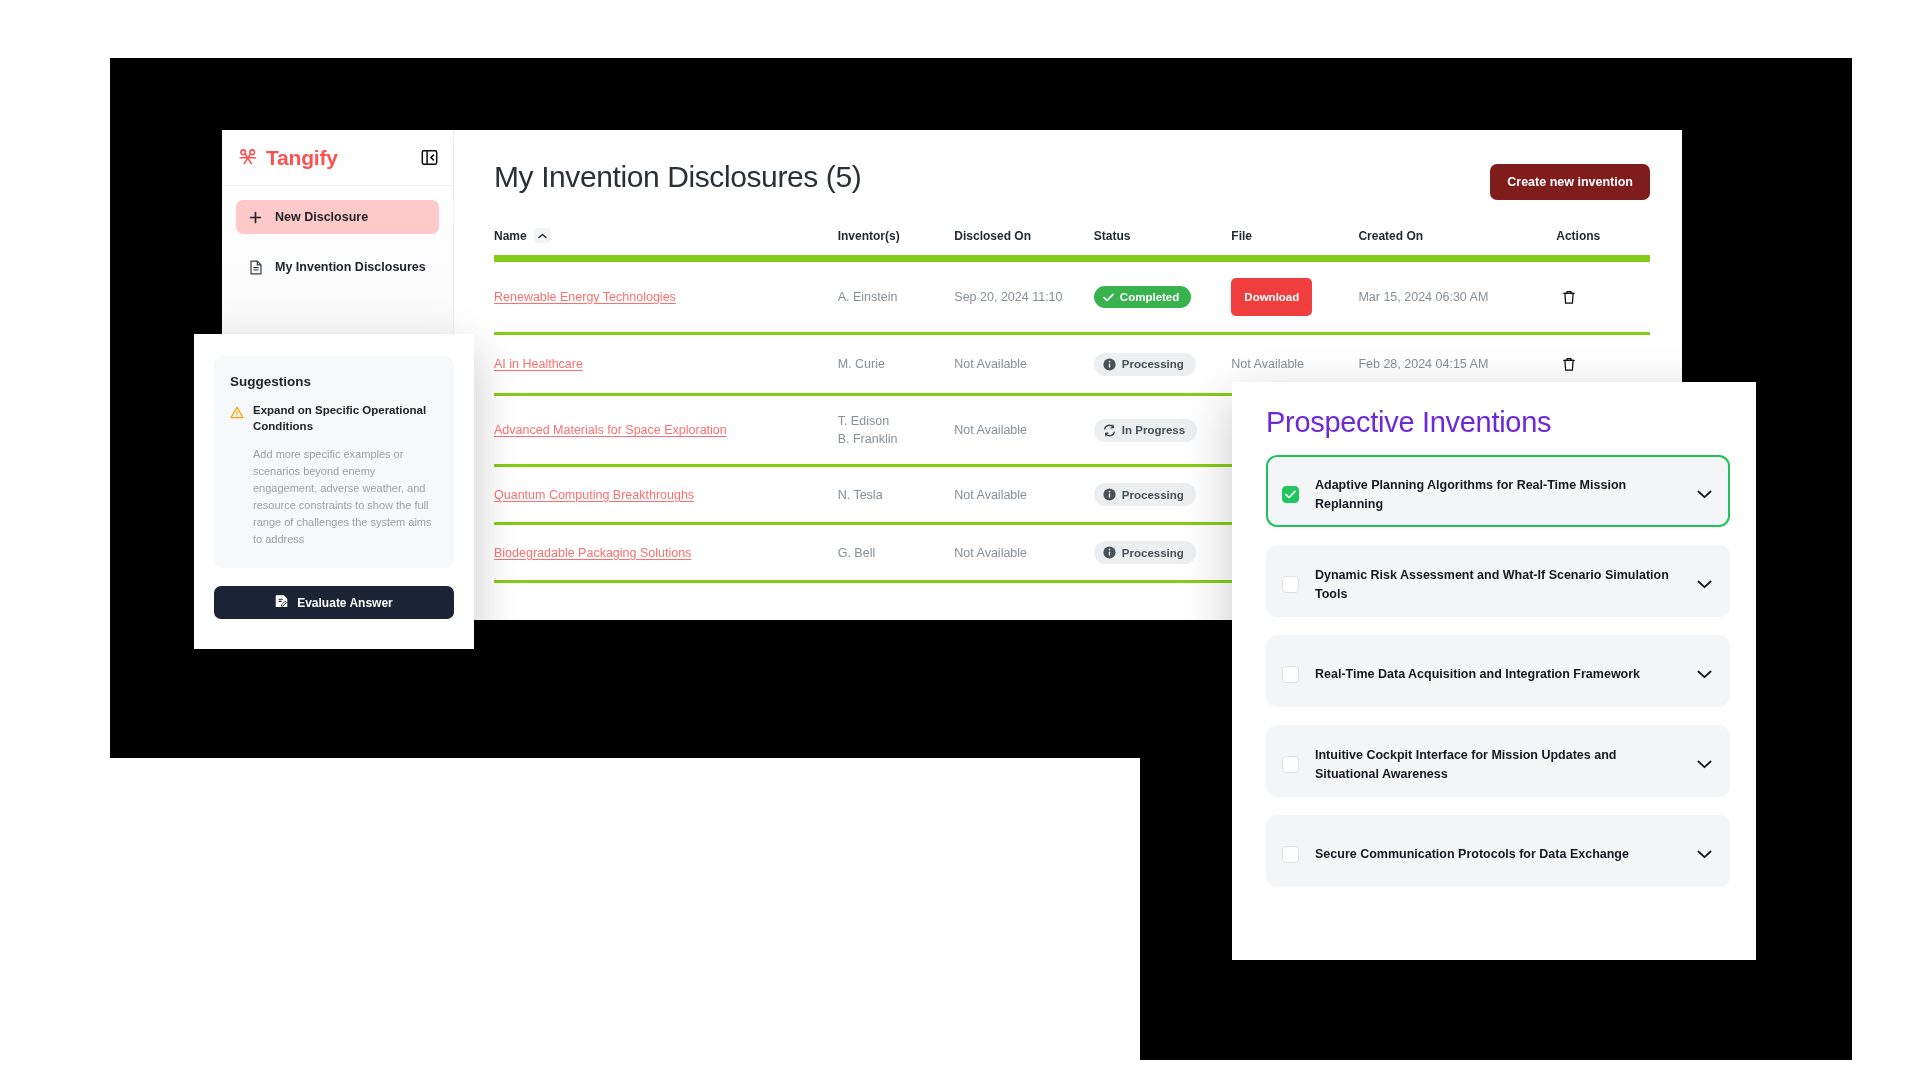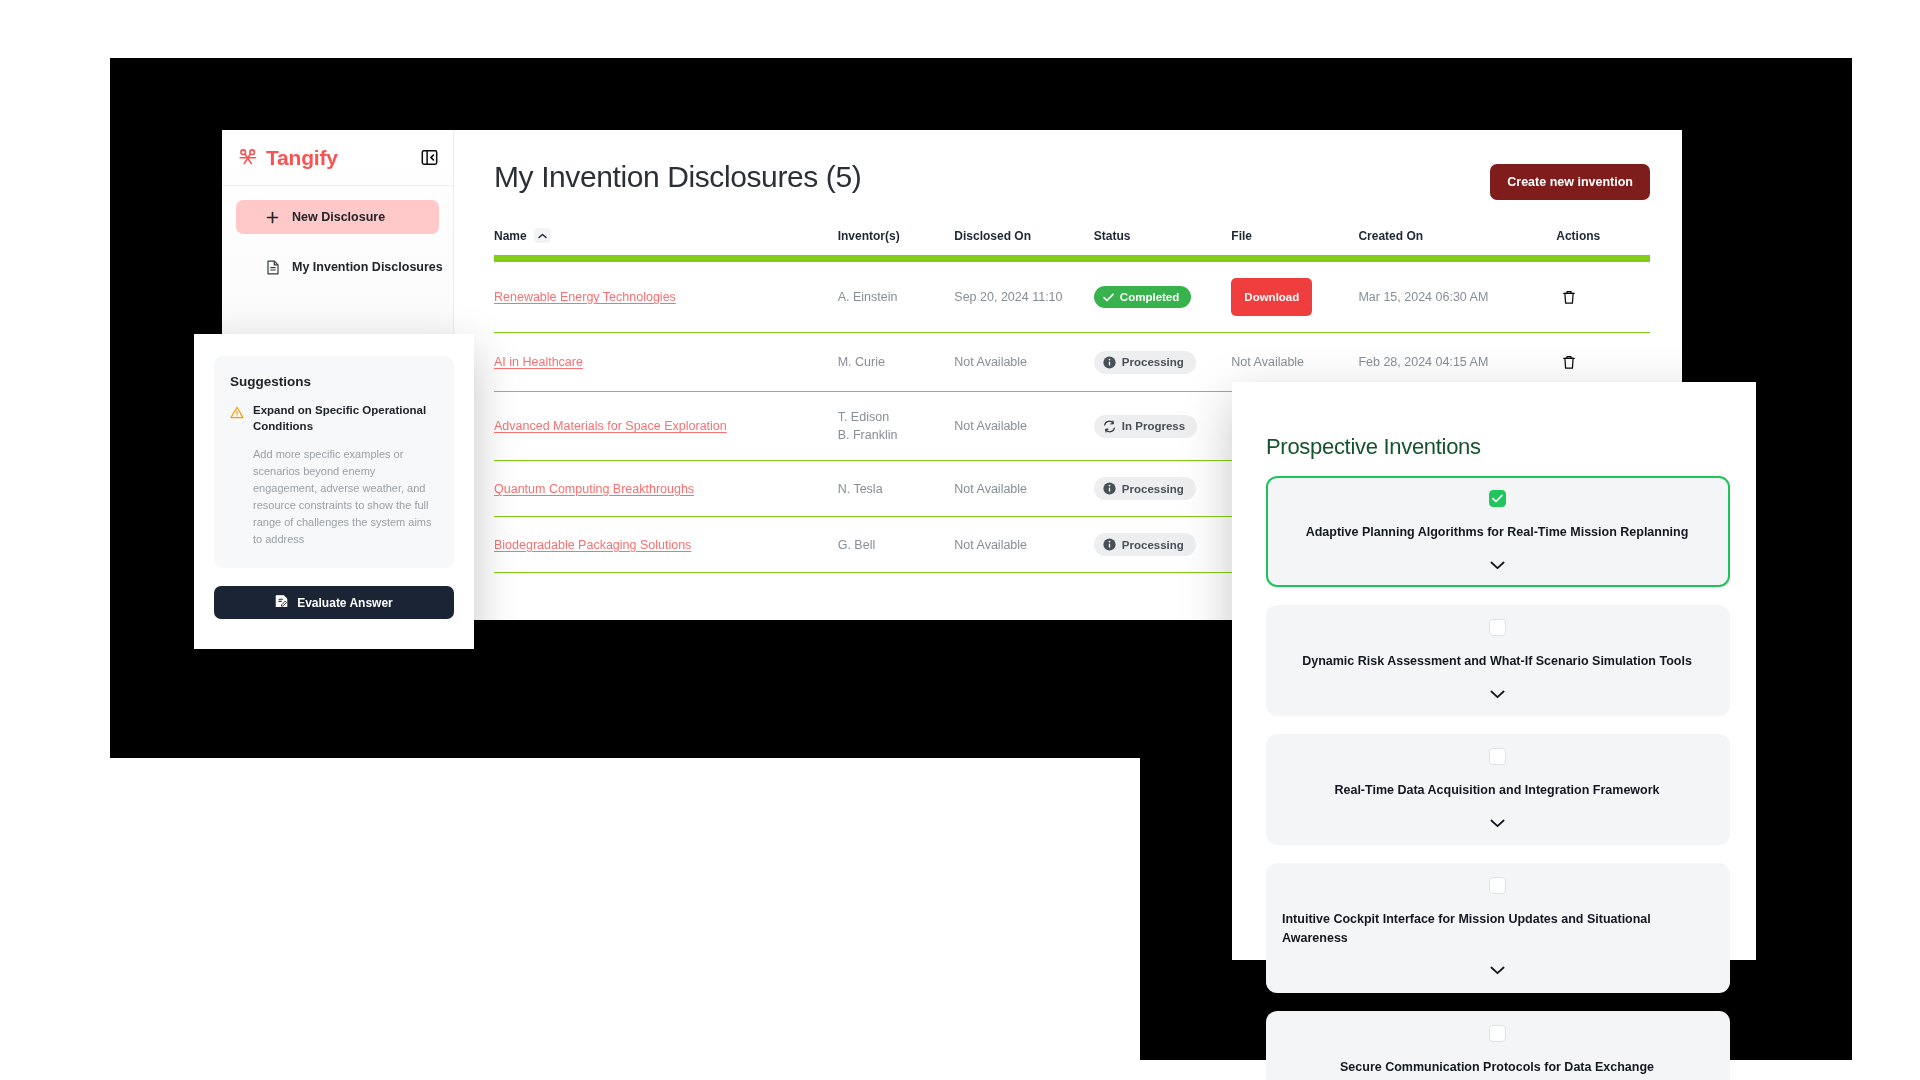--- a/index.html
+++ b/index.html
@@ -38,21 +38,21 @@
   #brand-text {
     font-size: 21px; font-weight: 700; color: #fa5252; letter-spacing: -.2px;
   }
   #collapse-btn {
     margin-left: auto; width: 20px; height: 20px;
     display:flex; align-items:center; justify-content:center; cursor: pointer;
   }
   .nav-list { padding: 14px 14px 0 14px; }
   .nav-item {
     display: flex; align-items: center; gap: 12px;
-    height: 34px; padding: 0 29px; border-radius: 7px;
+    height: 34px; padding: 0 12px; border-radius: 7px;
     font-size: 12.5px; font-weight: 700; color: #212529;
     cursor: pointer; margin-bottom: 16px;
   }
   .nav-item.active { background: #ffc9c9; }
   .nav-item .nv-ico { width: 15px; height: 15px; display:flex; align-items:center; justify-content:center; flex:0 0 15px;}
   .nav-item .nv-lbl { white-space: nowrap; }
 
   
   #content { position: absolute; left: 232px; top: 0; right: 0; bottom: 0; padding: 30px 32px 0 40px; }
   #content-head { display: flex; align-items: flex-start; }
@@ -64,21 +64,21 @@
     padding: 11px 17px; cursor: pointer; white-space: nowrap;
   }
 
   
   #tbl { width: 100%; border-collapse: collapse; margin-top: 28px; table-layout: fixed; }
   #tbl th {
     text-align: left; font-size: 12px; font-weight: 700; color: #1f2733;
     padding: 0 0 12px 0; border-bottom: 7px solid #84cc16; vertical-align: bottom;
   }
   #tbl td {
-    padding: 16px 0; border-bottom: 1px solid #84cc16;
+    padding: 16px 0; border-bottom: 3px solid #84cc16;
     font-size: 12.5px; color: #868e96; vertical-align: middle;
   }
   .col-name { width: 330px; }
   .col-inv  { width: 112px; }
   .col-disc { width: 134px; }
   .col-stat { width: 132px; }
   .col-file { width: 122px; }
   .col-created { width: 190px; }
   .col-act  { width: 90px; }
   .sort-wrap { display: inline-flex; align-items: center; gap: 7px; }
@@ -133,27 +133,27 @@
     gap: 9px; cursor: pointer;
   }
 
   
   #prospective-panel {
     position: absolute; left: 1232px; top: 382px;
     width: 524px; height: 578px;
     background: #ffffff; box-shadow: 0 16px 48px rgba(0,0,0,.22);
     padding: 24px 26px 0 34px;
   }
-  #prospective-title { font-size: 22px; font-weight: 400; color: #14532d; letter-spacing: -.3px; margin-top: 28px; }
+  #prospective-title { font-size: 29px; font-weight: 400; color: #6d28d9; letter-spacing: -.3px; }
   #pi-list { margin-top: 16px; }
   .pi-item {
     position: relative; background: #f4f5f7; border-radius: 11px;
     border: 2px solid transparent;
     min-height: 72px; display: flex; align-items: center;
-    gap: 16px; padding: 12px 16px 12px 14px; margin-bottom: 18px; cursor: pointer; flex-direction: column;
+    gap: 16px; padding: 12px 16px 5px 14px; margin-bottom: 18px; cursor: pointer;
   }
   .pi-item.selected { border-color: #1ec35a; background: #f4f5f7; }
   .pi-check {
     flex: 0 0 17px; width: 17px; height: 17px; border-radius: 4px;
     background: #ffffff; border: 1px solid #dee2e6;
     display: flex; align-items: center; justify-content: center;
   }
   .pi-item.selected .pi-check { background: #20c55e; border-color: #20c55e; }
   .pi-label {
     flex: 1; font-size: 12.5px; font-weight: 700; color: #141820; line-height: 1.45;

